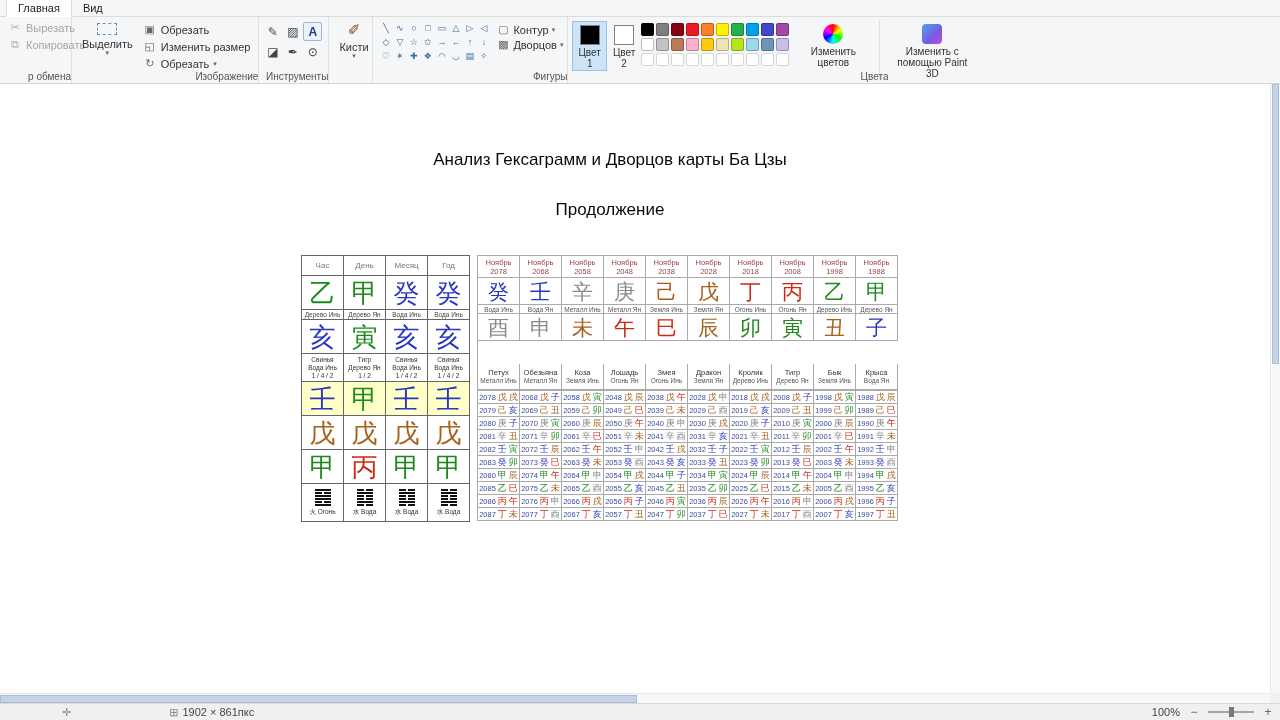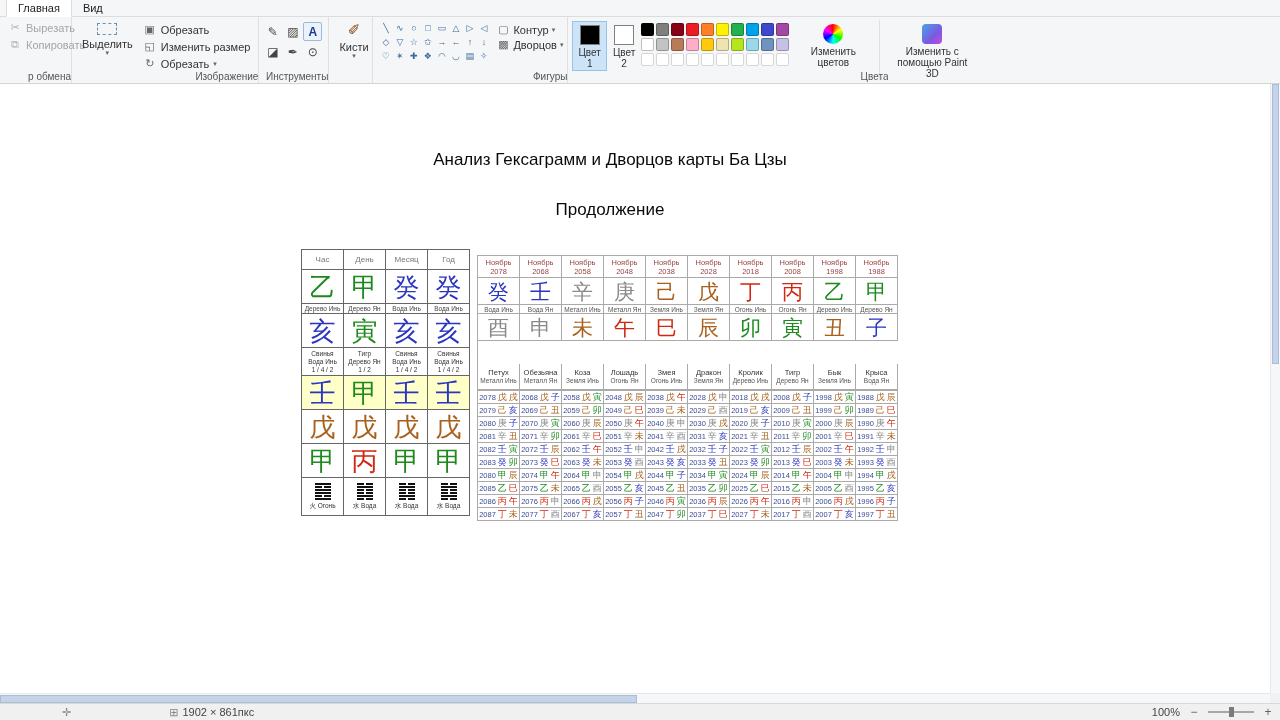--- a/index.html
+++ b/index.html
@@ -53,21 +53,21 @@
   .two-line { text-align:center; line-height:11px; font-size:10px; color:#333; }
 
   
   .canvas-area { position:absolute; top:84px; left:0; right:10px; bottom:27px; background:#ffffff; overflow:hidden; }
   .doc-title { position:absolute; left:0; top:66px; width:1220px; text-align:center;
                font-size:17px; color:#0a0a0a; }
   .doc-subtitle { position:absolute; left:0; top:116px; width:1220px; text-align:center;
                   font-size:17px; color:#0a0a0a; }
 
   
-  .pillars-table { position:absolute; left:301px; top:165px; border-top:1px solid #666; border-left:1px solid #666; background:#1d4ed8; }
+  .pillars-table { position:absolute; left:301px; top:171px; border-top:1px solid #666; border-left:1px solid #666; background:#1d4ed8; }
   .prow { display:flex; }
   .pcell { width:42px; border-right:1px solid #666; border-bottom:1px solid #666;
            display:flex; flex-direction:column; align-items:center; justify-content:center;
            background:#fff; overflow:hidden; text-align:center; }
   .p-head .pcell { height:20px; font-size:8px; color:#777; }
   .p-big .pcell  { height:34px; font-size:26px; line-height:34px; }
   .p-big.hl .pcell { background:#ffffc8; }
   .p-lab .pcell  { height:10px; font-size:6.5px; color:#444; }
   .p-info .pcell { height:28px; font-size:6.5px; color:#333; line-height:8px; }
   .p-hex .pcell  { height:38px; }

